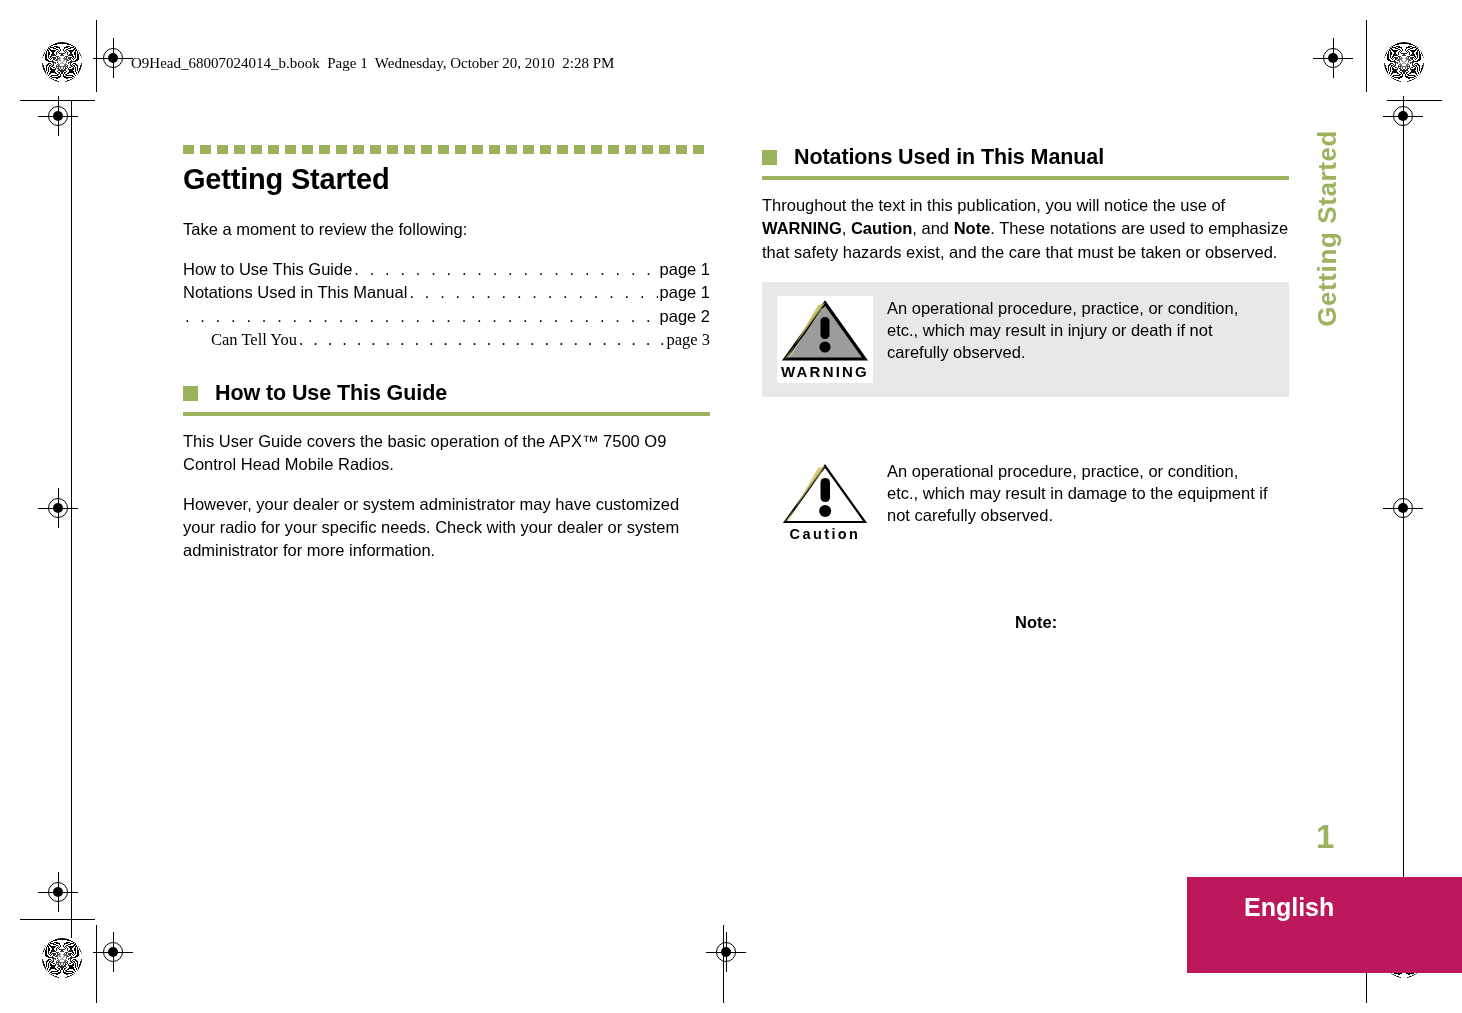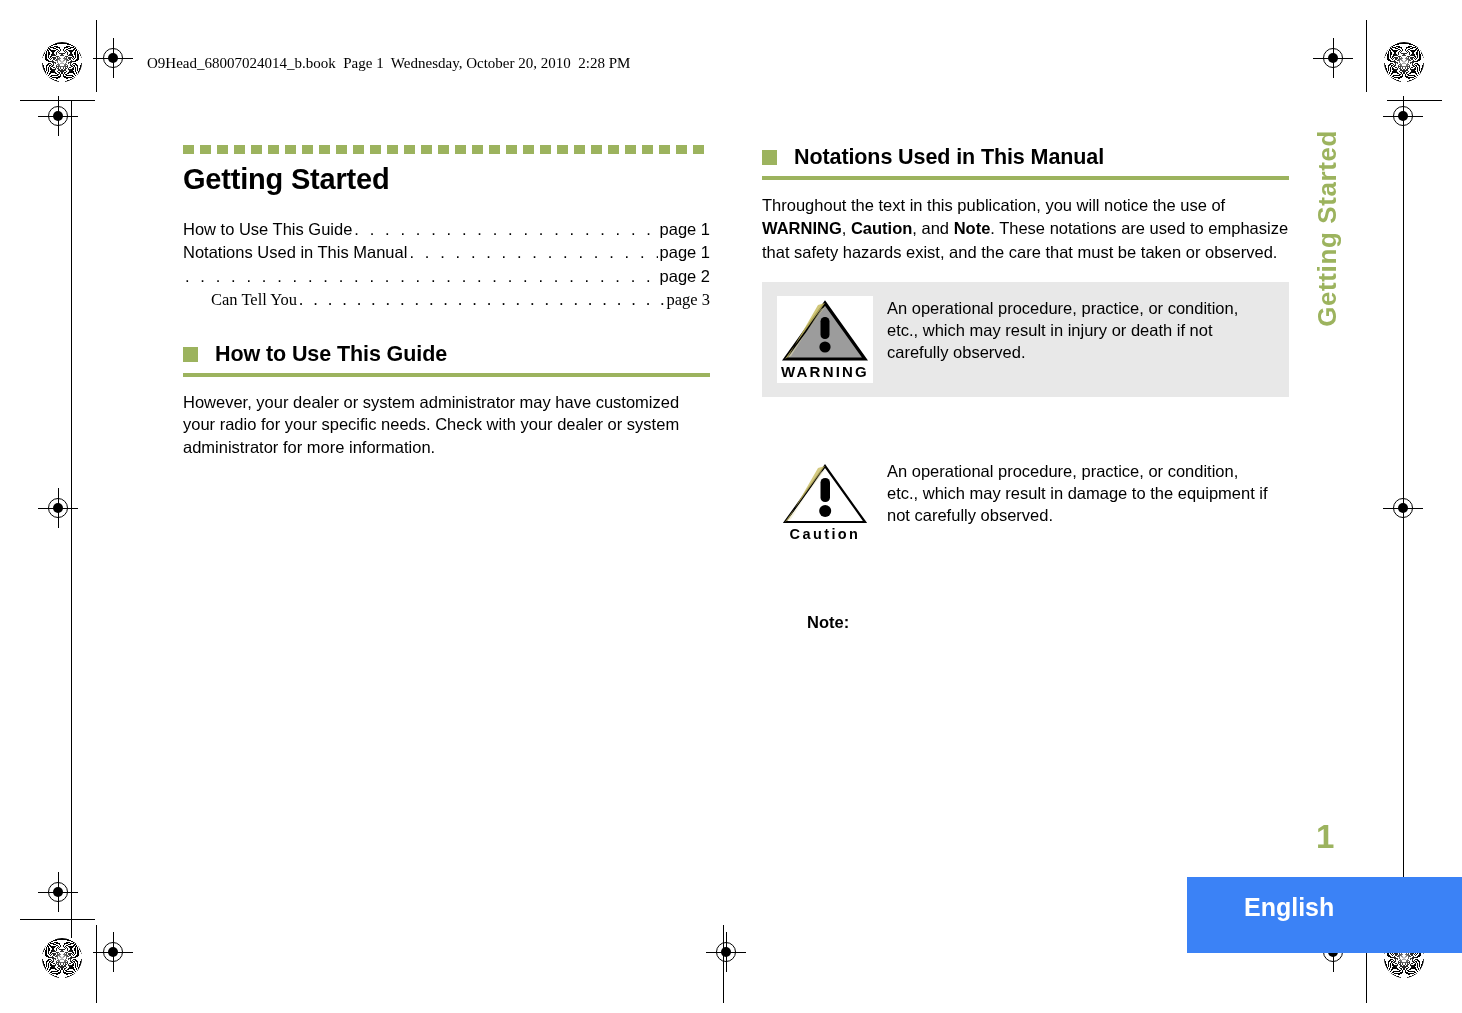--- a/index.html
+++ b/index.html
@@ -77,21 +77,20 @@
 
   
   .doc-header {
     position: absolute;
     left: 131px;
     top: 55px;
     font-family: "Liberation Serif", serif;
     font-size: 15px;
     color: #000;
     white-space: pre;
-    margin-left: 16px;
   }
 
   
   .col-left {
     position: absolute;
     left: 183px;
     top: 145px;
     width: 527px;
   }
   .col-right {
@@ -185,20 +184,21 @@
   .caution-block {
     background: transparent;
     padding: 14px 16px 14px 15px;
     margin-top: 48px;
   }
   .note-row {
     display: flex;
     align-items: flex-start;
     margin-top: 52px;
     padding-left: 15px;
+    justify-content: center;
   }
 
   .sign {
     flex: 0 0 auto;
     width: 96px;
     text-align: center;
     background: #ffffff;
     padding: 4px 0 3px 0;
   }
   .caution-block .sign { background: transparent; }
@@ -271,22 +271,22 @@
     font-size: 33px;
     font-weight: bold;
     color: #9cb35e;
   }
 
   .lang-bar {
     position: absolute;
     left: 1187px;
     top: 877px;
     width: 275px;
-    height: 76px;
-    background: #3b82f6;
+    height: 96px;
+    background: #be185d;
   }
   .lang-bar .lang-text {
     position: absolute;
     left: 57px;
     top: 16px;
     font-size: 25px;
     font-weight: bold;
     color: #ffffff;
   }
 </style>
@@ -385,20 +385,21 @@
 </div>
 
 <div class="doc-header">O9Head_68007024014_b.book  Page 1  Wednesday, October 20, 2010  2:28 PM</div>
 
 <div class="col-left">
 
   <div class="dash-rule"></div>
 
   <h1 class="chapter-title">Getting Started</h1>
 
+  <p class="body-text">Take a moment to review the following:</p>
 
   <div class="toc">
     <div class="toc-row">
       <span class="toc-label">How to Use This Guide</span>
       <span class="toc-leader">. . . . . . . . . . . . . . . . . . . . . . . . . . . . . . . . . . . . . . . . . . . . . . . . . . . . . . . . . . . . . . . . . . . . . . . . . . . .</span>
       <span class="toc-page">page 1</span>
     </div>
     <div class="toc-row">
       <span class="toc-label">Notations Used in This Manual</span>
       <span class="toc-leader">. . . . . . . . . . . . . . . . . . . . . . . . . . . . . . . . . . . . . . . . . . . . . . . . . . . . . . . . . . . . . . . . . . . . . . . . . . . .</span>
@@ -413,20 +414,21 @@
       <span class="toc-leader">. . . . . . . . . . . . . . . . . . . . . . . . . . . . . . . . . . . . . . . . . . . . . . . . . . . . . . . . . . . . . . . . . . . . . . . . . . . .</span>
       <span class="toc-page">page 3</span>
     </div>
   </div>
 
   <div class="sec-head">
     <span class="bullet"></span>
     <h2>How to Use This Guide</h2>
   </div>
 
+  <p class="body-text">This User Guide covers the basic operation of the APX™ 7500 O9 Control Head Mobile Radios.</p>
   <p class="body-text">However, your dealer or system administrator may have customized your radio for your specific needs. Check with your dealer or system administrator for more information.</p>
 </div>
 
 <div class="col-right">
 
   <div class="sec-head">
     <span class="bullet"></span>
     <h2>Notations Used in This Manual</h2>
   </div>
 

